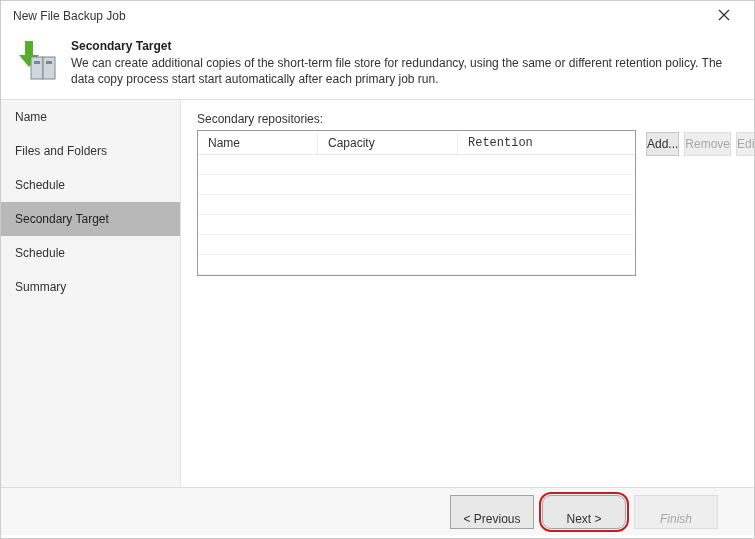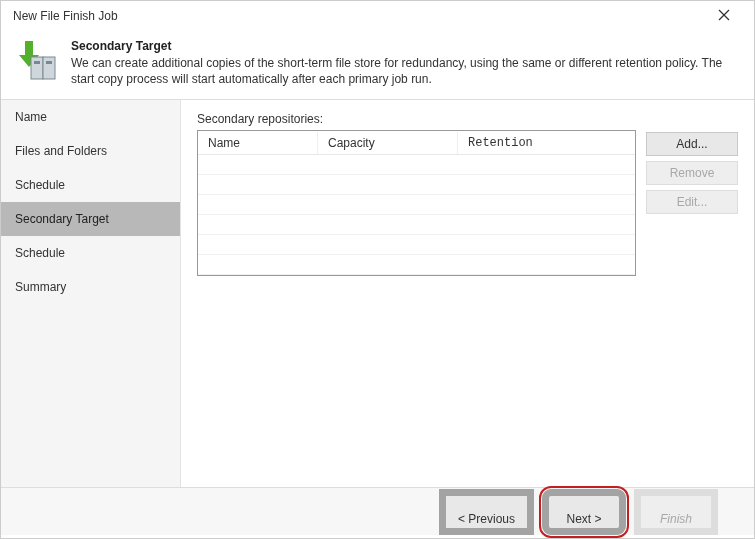--- a/index.html
+++ b/index.html
@@ -100,21 +100,21 @@
 }
 .info-text {
   font-size: 12px;
   color: #333;
   line-height: 1.4;
   margin-top: 8px;
 }
 .main-right {
   width: 92px;
   display: flex;
-  flex-direction: column;
+  flex-direction: row;
   gap: 5px;
   padding-top: 20px;
 }
 .side-btn {
   height: 24px;
   background: #e8e8e8;
   border: 1px solid #c8c8c8;
   font-size: 12px;
   color: #333;
   cursor: pointer;
@@ -133,21 +133,21 @@
   justify-content: flex-end;
   gap: 8px;
   padding: 0 16px;
   background: #f7f7f7;
 }
 .footer-btn {
   height: 24px;
   min-width: 84px;
   padding: 16px 12px;
   background: #e8e8e8;
-  border: 7px solid #a3a3a3;
+  border: 1px solid #a3a3a3;
   font-size: 12px;
   color: #333;
   cursor: pointer;
 }
 .footer-btn:disabled {
   color: #a8a8a8;
   background: #eee;
   border-color: #ddd;
   cursor: default;
   font-style: italic;
@@ -156,21 +156,21 @@
   outline: 2px solid #c22020;
   outline-offset: 1px;
   border-radius: 9px;
 }
 .footer-gap { width: 12px; }
 </style>
 </head>
 <body>
 
 <div class="titlebar">
-  <span class="titlebar-title">New File Finish Job</span>
+  <span class="titlebar-title">New File Backup Job</span>
   <button class="close-btn">
     <span>
       <svg width="12" height="12" viewBox="0 0 12 12">
           <line x1="1" y1="1" x2="11" y2="11" stroke="#333" stroke-width="1.2"></line>
           <line x1="11" y1="1" x2="1" y2="11" stroke="#333" stroke-width="1.2"></line>
         </svg>
     </span>
   </button>
 </div>
 
@@ -179,21 +179,21 @@
     <svg width="44" height="44" viewBox="0 0 44 44">
       <path d="M10 2 L10 16 L4 16 L14 28 L24 16 L18 16 L18 2 Z" fill="#53b02c"></path>
       <rect x="16" y="18" width="12" height="22" fill="#cfd6dc" stroke="#7a8893" stroke-width="1"></rect>
       <rect x="28" y="18" width="12" height="22" fill="#cfd6dc" stroke="#7a8893" stroke-width="1"></rect>
       <rect x="19" y="22" width="6" height="3" fill="#7a8893"></rect>
       <rect x="31" y="22" width="6" height="3" fill="#7a8893"></rect>
     </svg>
   </div>
   <div class="header-text">
     <div class="header-title">Secondary Target</div>
-    <div class="header-desc">We can create additional copies of the short-term file store for redundancy, using the same or different retention policy. The start copy process will start automatically after each primary job run.</div>
+    <div class="header-desc">We can create additional copies of the short-term file store for redundancy, using the same or different retention policy. The data copy process start start automatically after each primary job run.</div>
   </div>
 </div>
 
 <div class="body">
   <div class="sidebar">
     <div class="sidebar-item">Name</div>
     <div class="sidebar-item">Files and Folders</div>
     <div class="sidebar-item">Schedule</div>
     <div class="sidebar-item active">Secondary Target</div>
     <div class="sidebar-item">Schedule</div>

